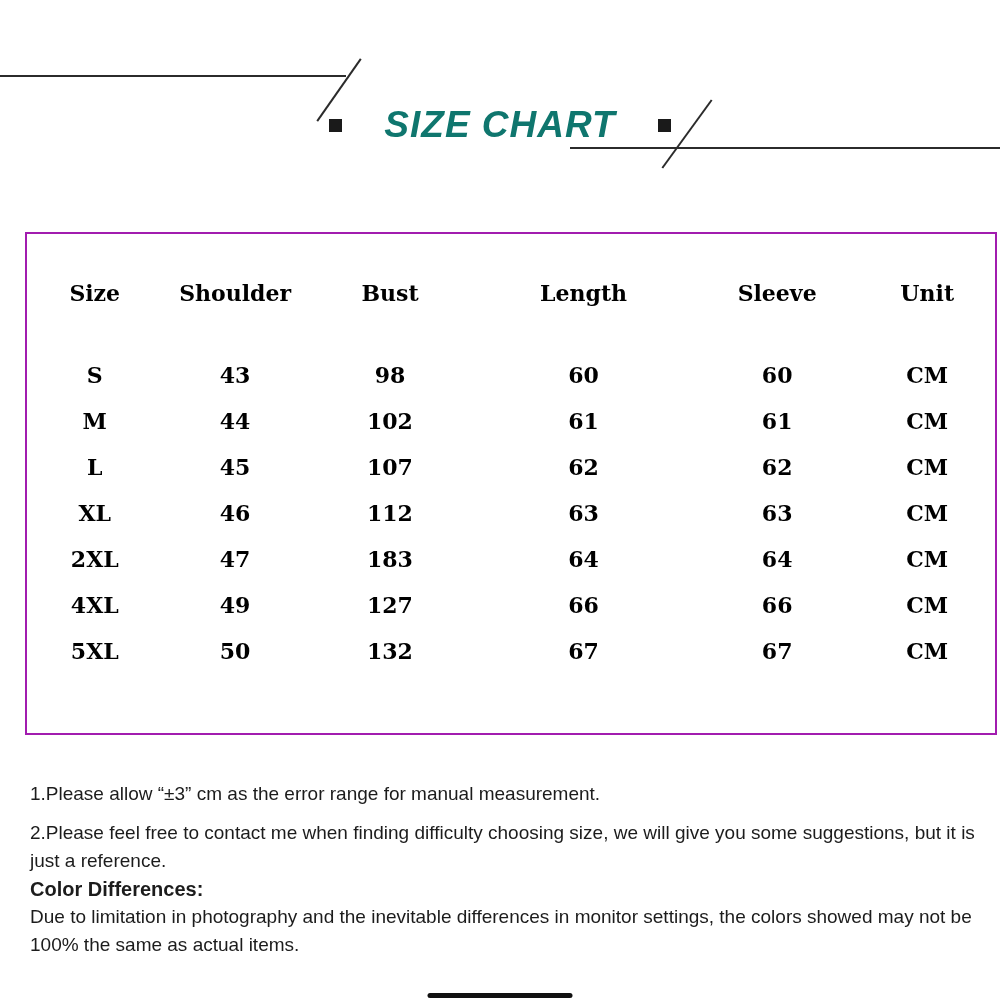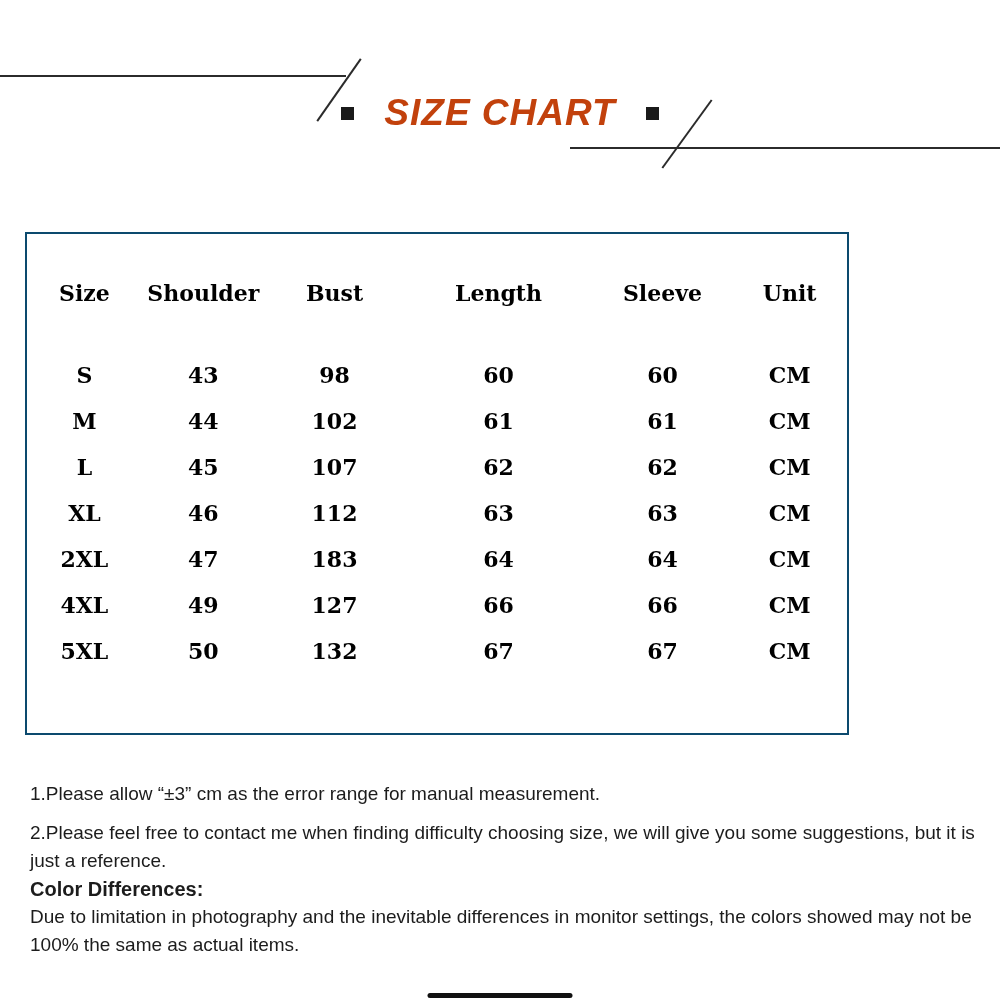--- a/index.html
+++ b/index.html
@@ -23,37 +23,37 @@
   .title-row {
     position: absolute;
     left: 0; right: 0; top: 92px;
     display: flex;
     justify-content: center;
     align-items: center;
     gap: 30px;
   }
   .title-square { width: 13px; height: 13px; background: #1a1a1a; }
   .page-title {
-    margin: 0;
+    margin: 12px;
     font-family: "Liberation Sans", sans-serif;
     font-size: 37px;
     font-style: italic;
     font-weight: 600;
     letter-spacing: 1px;
-    color: #c2410c;
+    color: #0f766e;
     white-space: nowrap;
     text-align: center;
   }
 
   
   .table-wrap {
     position: absolute;
     left: 25px; top: 232px;
-    width: 824px; height: 503px;
-    border: 2px solid #0c4a6e;
+    width: 972px; height: 503px;
+    border: 2px solid #a21caf;
     box-sizing: border-box;
   }
   table.size-table {
     width: 100%;
     border-collapse: collapse;
     table-layout: fixed;
     font-family: "DejaVu Serif", "Liberation Serif", serif;
     font-weight: 700;
     color: #000;
   }

